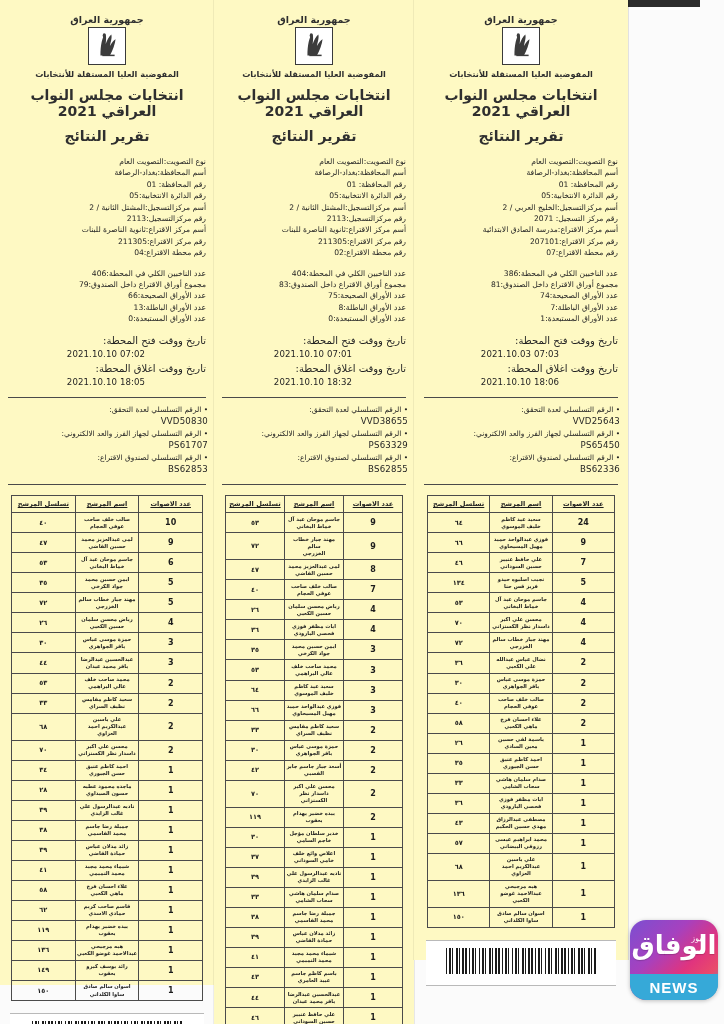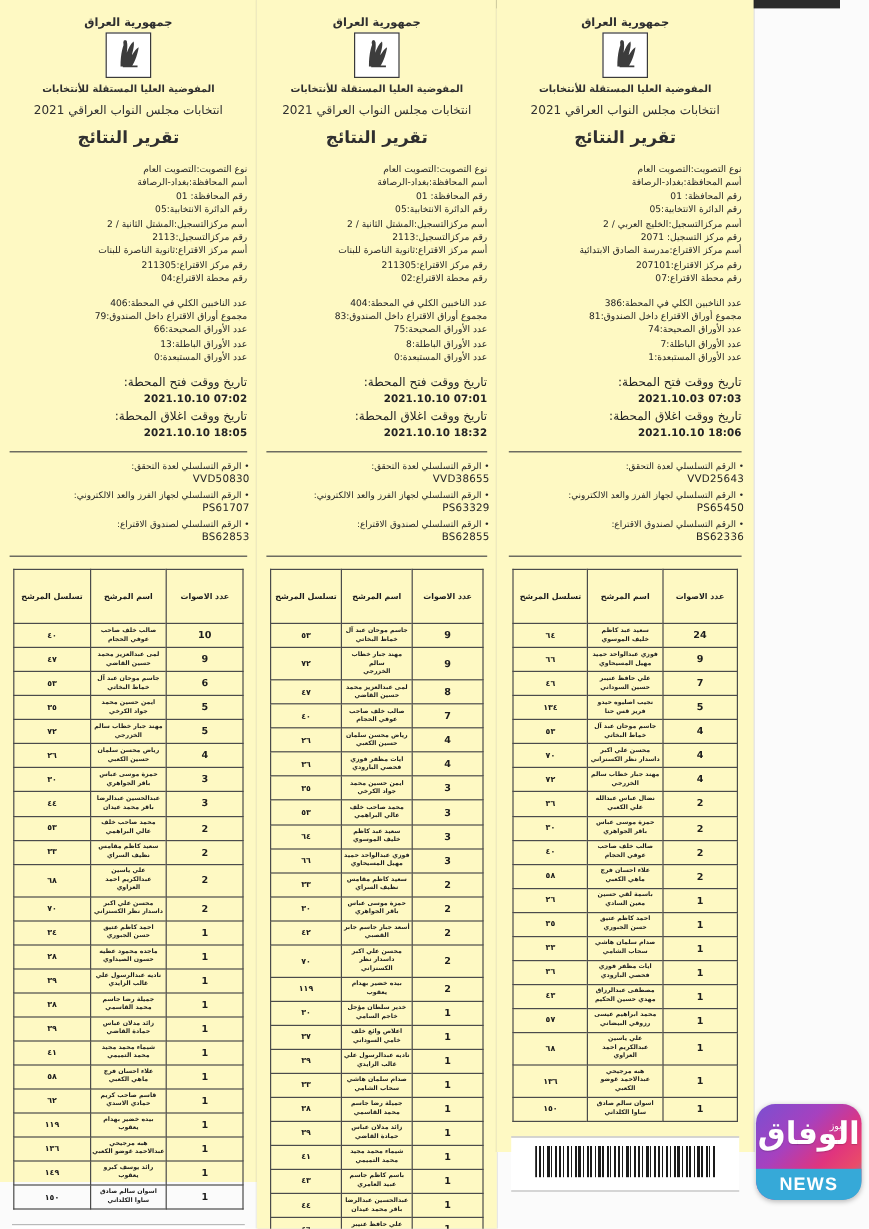--- a/index.html
+++ b/index.html
@@ -64,40 +64,40 @@
     border:1.4px solid #3a3a3a;
     margin:1px auto 4px auto;
     position:relative;
     background:#fff;
   }
   .emblem svg{display:block;}
   .commission{
     font-size:8.2px;color:#2f2f2f;margin-top:2px;font-weight:bold;
   }
   .elections{
-    font-size:10px;color:#2f2f2f;margin-top:8px;direction:rtl;font-weight:normal;
+    font-size:14px;color:#2f2f2f;margin-top:8px;direction:rtl;font-weight:bold;
   }
   .report-title{
     font-size:14px;color:#2f2f2f;margin-top:9px;font-weight:bold;
   }
 
   .info-block{
     margin-top:12px;
     text-align:right;
     direction:rtl;
     font-size:7.6px;
     line-height:1.5;
     color:#242424;
     padding-right:2px;
   }
   .info-block .ln{white-space:nowrap;overflow:hidden;}
   .info-gap{height:9px;}
 
   .stamp-times .tline{font-size:10px;}
-  .stamp-times .tval{font-size:8.6px;letter-spacing:.1px;direction:ltr;text-align:right;font-weight:bold;}
+  .stamp-times .tval{font-size:8.6px;letter-spacing:.1px;direction:ltr;text-align:center;}
 
   .hr{
     border:0;border-top:1.3px solid #4a4a4a;margin:8px 2px 6px 2px;
   }
   .serials{
     direction:rtl;text-align:right;font-size:7.4px;line-height:1.5;color:#242424;
   }
   .serials .sval{font-size:8.6px;direction:ltr;text-align:right;display:block;letter-spacing:.2px;}
 
   
@@ -109,22 +109,23 @@
     table-layout:fixed;
   }
   table.results th, table.results td{
     border:0.9px solid #4b4b4b;
     text-align:center;
     vertical-align:middle;
     color:#1d1d1d;
   }
   table.results th{
     font-size:6.6px;
-    padding:18px 1px;
+    padding:4px 1px;
     font-weight:bold;
+    text-decoration:underline;
   }
   table.results td.votes{
     font-size:8px;font-weight:bold;width:30%;
     padding:2px 1px;
   }
   table.results td.cname{
     font-size:5.2px;line-height:1.35;width:42%;
     padding:2.5px 1px;font-weight:bold;
   }
   table.results td.seq{

